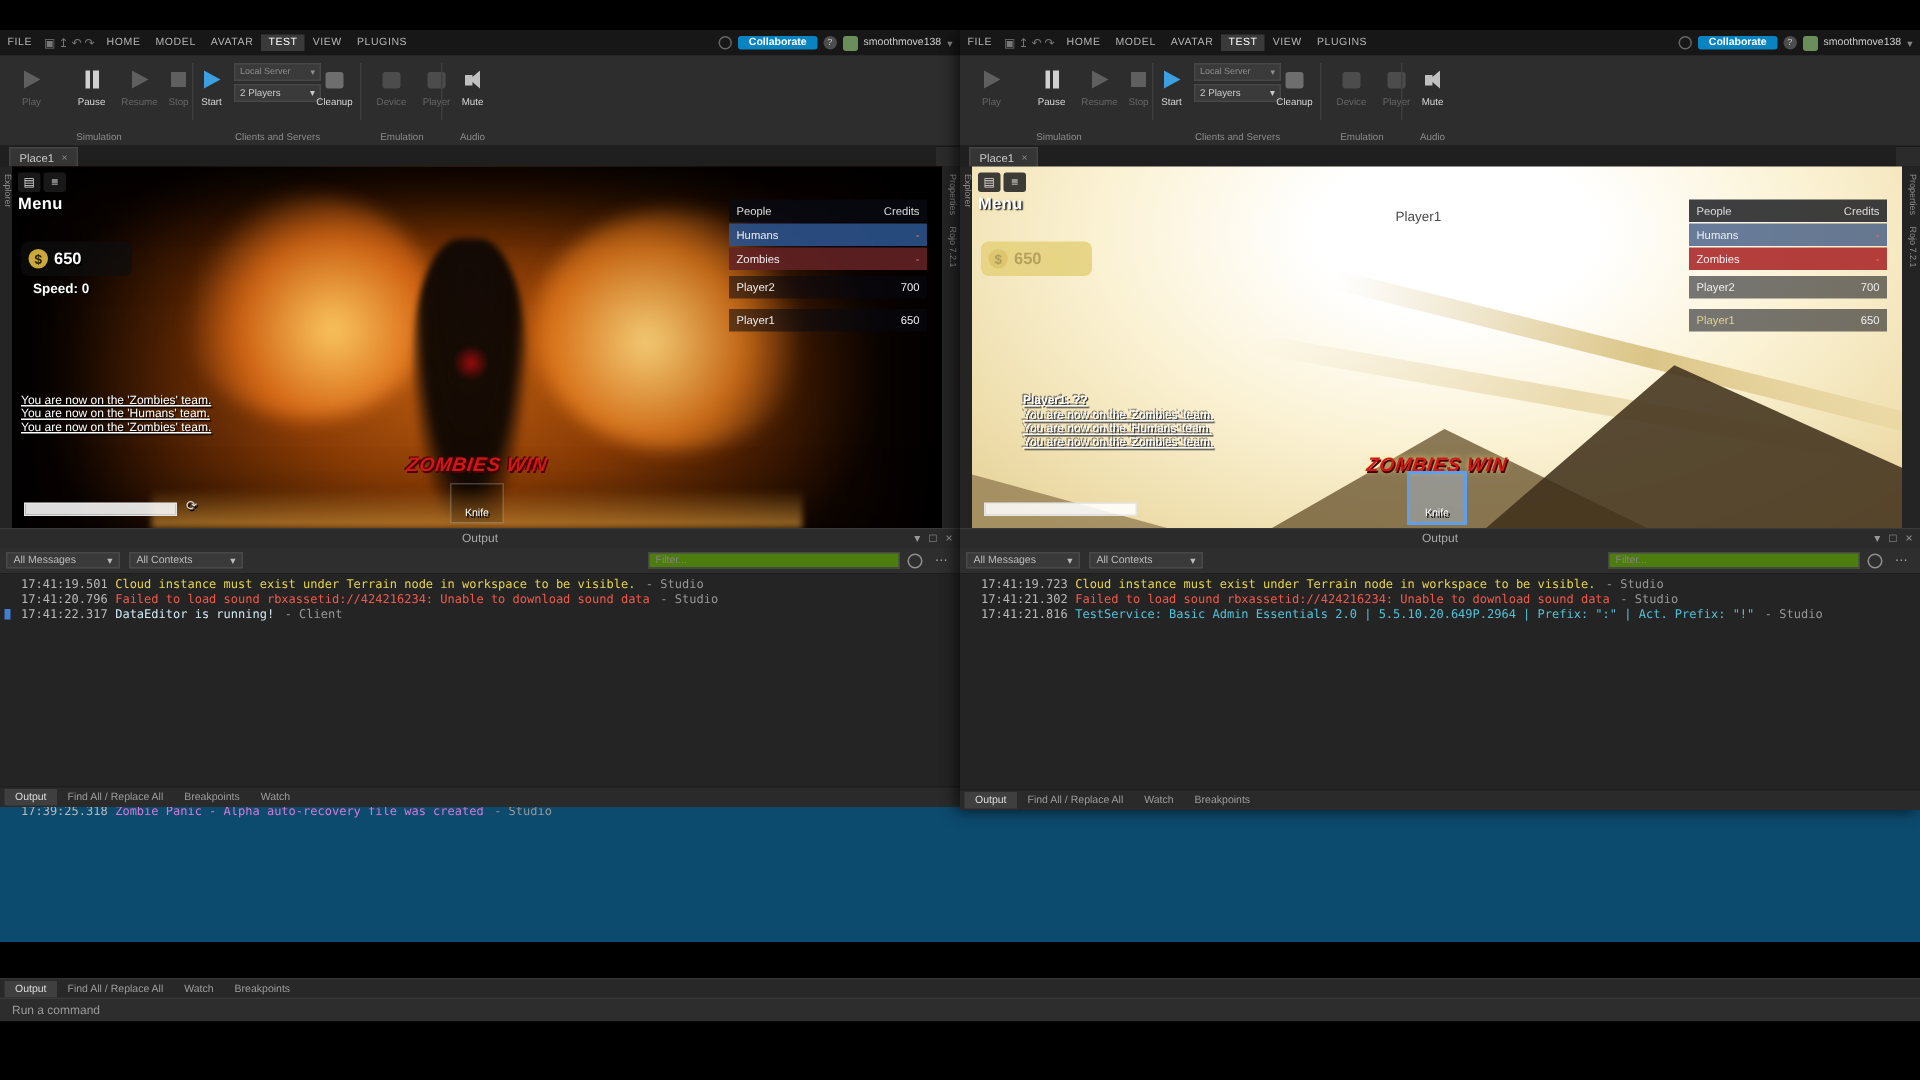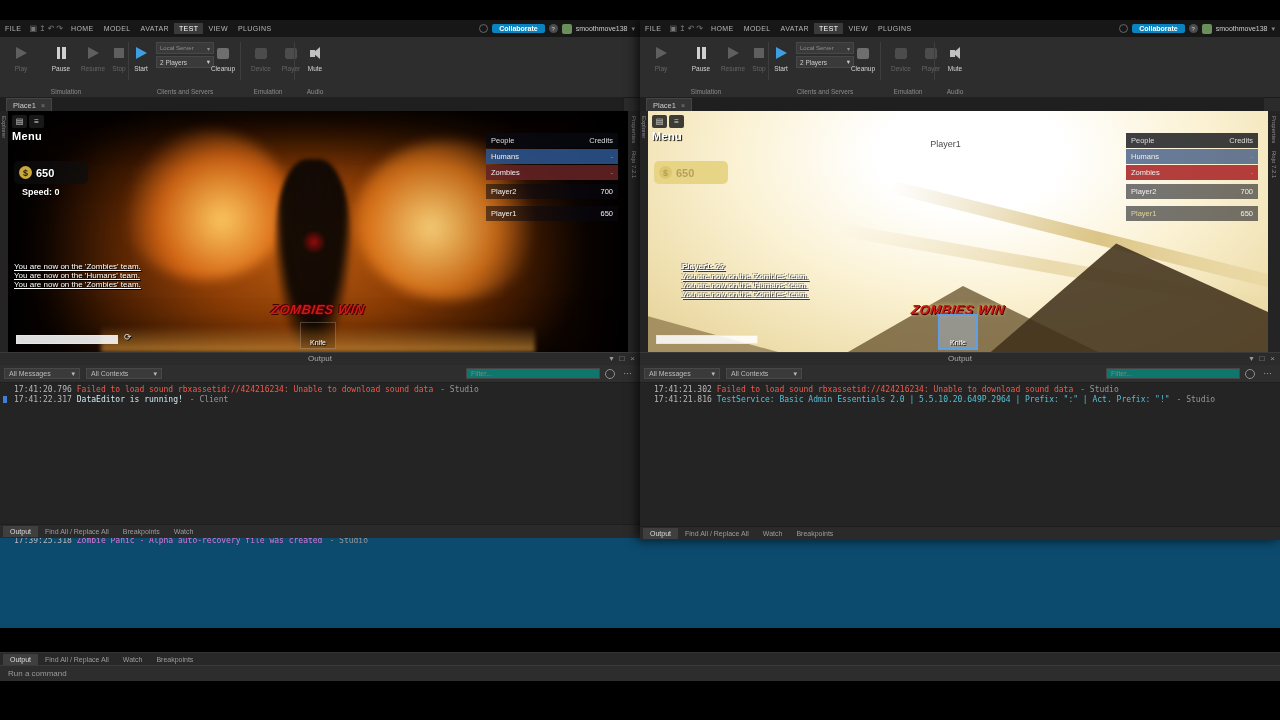--- a/index.html
+++ b/index.html
@@ -151,21 +151,21 @@
   
   .output-panel{position:absolute;left:0;right:0;top:332px;bottom:0;display:flex;flex-direction:column;
     background:#252525;border-top:1px solid #3a3a3a;}
   .out-header{height:12px;position:relative;background:#2b2b2b;text-align:center;font-size:8px;color:#a8a8a8;
     line-height:12px;}
   .out-hicons{position:absolute;right:5px;top:0;display:flex;gap:6px;color:#999;font-size:8px;}
   .out-toolbar{height:17px;position:relative;background:#2e2e2e;border-bottom:1px solid #1f1f1f;}
   .out-dd{position:absolute;top:3px;height:11px;width:76px;background:#3a3a3a;border:1px solid #484848;
     color:#bbb;font-size:7px;display:flex;align-items:center;justify-content:space-between;padding:0 4px;box-sizing:border-box;}
   .out-dd.d1{left:4px;} .out-dd.d2{left:86px;}
-  .out-filter{position:absolute;right:40px;top:3px;width:134px;height:11px;background:#0f766e;
+  .out-filter{position:absolute;right:40px;top:3px;width:168px;height:11px;background:#4d7c0f;
     border:1px solid #464646;color:#ccc;font-size:7px;padding:0 4px;box-sizing:border-box;
     font-family:"Liberation Sans",sans-serif;}
   .out-filter::placeholder{color:#848484;}
   .clear-ic{position:absolute;right:25px;top:4px;width:8px;height:8px;border:1px solid #909090;border-radius:50%;}
   .out-more{position:absolute;right:8px;top:1px;color:#aaa;font-size:9px;}
   .out-logs{flex:1;overflow:hidden;background:#242424;padding-top:2px;
     font-family:"DejaVu Sans Mono",monospace;font-size:8px;}
   .log-row{position:relative;padding-left:14px;height:10px;line-height:10px;white-space:nowrap;}
   .log-marker{position:absolute;left:3px;top:1px;width:4px;height:7px;background:#3f7fd4;}
   .log-time{color:#b8b8b8;margin-right:5px;}
@@ -397,20 +397,23 @@
       </div>
       <div class="out-dd d2">
         <span>All Contexts</span>
           <span>▾</span>
       </div>
       <input class="out-filter" placeholder="Filter..." style="">
       <span class="clear-ic"></span>
       <span class="out-more">…</span>
     </div>
     <div class="out-logs">
+      <div class="log-row warn">
+        <span class="log-time">17:41:19.501</span><span class="log-msg">Cloud instance must exist under Terrain node in workspace to be visible.</span><span class="log-src">-  Studio</span>
+      </div>
       <div class="log-row error">
         <span class="log-time">17:41:20.796</span><span class="log-msg">Failed to load sound rbxassetid://424216234: Unable to download sound data</span><span class="log-src">-  Studio</span>
       </div>
       <div class="log-row info-light">
         <span class="log-marker"></span>
         <span class="log-time">17:41:22.317</span><span class="log-msg">DataEditor is running!</span><span class="log-src">-  Client</span>
       </div>
     </div>
     <div class="out-tabs">
       <span class="out-tab active">Output</span>
@@ -612,20 +615,23 @@
       </div>
       <div class="out-dd d2">
         <span>All Contexts</span>
           <span>▾</span>
       </div>
       <input class="out-filter" placeholder="Filter..." style="">
       <span class="clear-ic"></span>
       <span class="out-more">…</span>
     </div>
     <div class="out-logs">
+      <div class="log-row warn">
+        <span class="log-time">17:41:19.723</span><span class="log-msg">Cloud instance must exist under Terrain node in workspace to be visible.</span><span class="log-src">-  Studio</span>
+      </div>
       <div class="log-row error">
         <span class="log-time">17:41:21.302</span><span class="log-msg">Failed to load sound rbxassetid://424216234: Unable to download sound data</span><span class="log-src">-  Studio</span>
       </div>
       <div class="log-row info-teal">
         <span class="log-time">17:41:21.816</span><span class="log-msg">TestService: Basic Admin Essentials 2.0 | 5.5.10.20.649P.2964 | Prefix: ":" | Act. Prefix: "!"</span><span class="log-src">-  Studio</span>
       </div>
     </div>
     <div class="out-tabs">
       <span class="out-tab active">Output</span>
       <span class="out-tab">Find All / Replace All</span>

